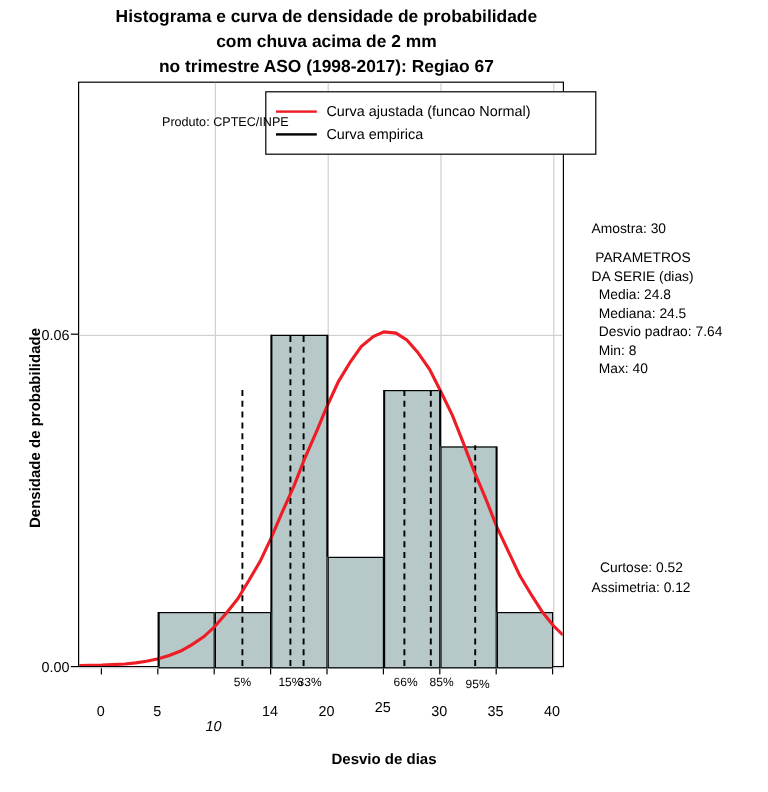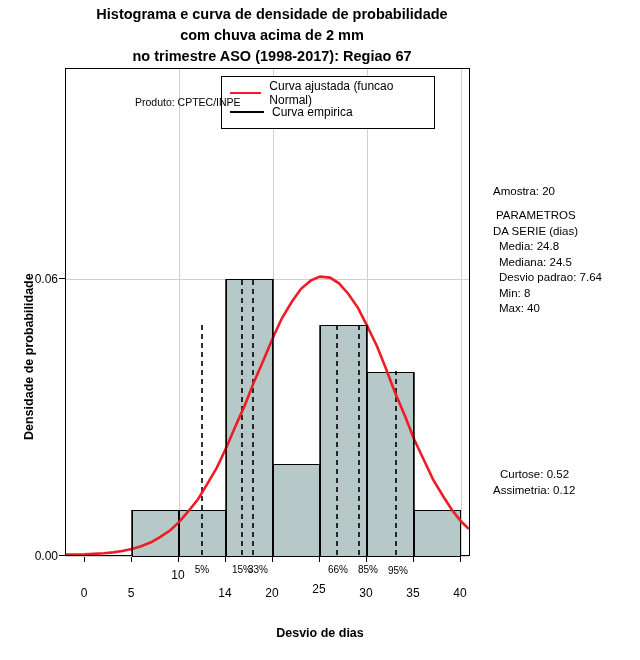--- a/index.html
+++ b/index.html
@@ -89,21 +89,21 @@
   }
   .tick-mark {
     position: absolute;
     background: #000000;
   }
 
   .legend-box {
     position: absolute;
     left: 155px;
     top: 7px;
-    width: 214px;
+    width: 276px;
     border: 1px solid #000000;
     background: #ffffff;
     padding: 6px 8px 7px 8px;
     box-sizing: border-box;
   }
   .legend-row {
     display: flex;
     align-items: center;
     height: 19px;
     font-size: 12px;
@@ -153,21 +153,21 @@
   <div class="tick-mark" style="left: 59px; top: 555px; width: 6px; height: 1px;"></div>
   <div class="tick-mark" style="left: 59px; top: 278px; width: 6px; height: 1px;"></div>
 
   <div class="tick-mark" style="left: 84px; top: 556px; width: 1px; height: 6px;"></div>
   <div class="xtick-label" style="left: 72px; top: 586px;">0</div>
 
   <div class="tick-mark" style="left: 131px; top: 556px; width: 1px; height: 6px;"></div>
   <div class="xtick-label" style="left: 119px; top: 586px;">5</div>
 
   <div class="tick-mark" style="left: 178px; top: 556px; width: 1px; height: 6px;"></div>
-  <div class="xtick-label" style="left: 166px; top: 568px;">10</div>
+  <div class="xtick-label" style="left: 166px; top: 598px; font-style: italic;">10</div>
 
   <div class="tick-mark" style="left: 225px; top: 556px; width: 1px; height: 6px;"></div>
   <div class="xtick-label" style="left: 213px; top: 586px;">14</div>
 
   <div class="tick-mark" style="left: 272px; top: 556px; width: 1px; height: 6px;"></div>
   <div class="xtick-label" style="left: 260px; top: 586px;">20</div>
 
   <div class="tick-mark" style="left: 319px; top: 556px; width: 1px; height: 6px;"></div>
   <div class="xtick-label" style="left: 307px; top: 582px;">25</div>
 
@@ -231,21 +231,21 @@
   <div class="product-note">Produto: CPTEC/INPE</div>
 
   <div class="pct-label" style="left: 192px; top: 564px; width: 20px;">5%</div>
   <div class="pct-label" style="left: 230px; top: 564px; width: 24px;">15%</div>
   <div class="pct-label" style="left: 246px; top: 564px; width: 24px;">33%</div>
   <div class="pct-label" style="left: 326px; top: 564px; width: 24px;">66%</div>
   <div class="pct-label" style="left: 356px; top: 564px; width: 24px;">85%</div>
   <div class="pct-label" style="left: 386px; top: 565px; width: 24px;">95%</div>
 
   <div class="stats-block" style="left: 493px; top: 184px;">
-    <div class="stats-line">Amostra: 20</div>
+    <div class="stats-line">Amostra: 30</div>
   </div>
 
   <div class="stats-block" style="left: 496px; top: 208px;">
     <div class="stats-line">PARAMETROS</div>
     <div class="stats-line" style="margin-left:-3px;">DA SERIE (dias)</div>
     <div class="stats-line" style="margin-left:3px;">Media: 24.8</div>
     <div class="stats-line" style="margin-left:3px;">Mediana: 24.5</div>
     <div class="stats-line" style="margin-left:3px;">Desvio padrao: 7.64</div>
     <div class="stats-line" style="margin-left:3px;">Min: 8</div>
     <div class="stats-line" style="margin-left:3px;">Max: 40</div>

